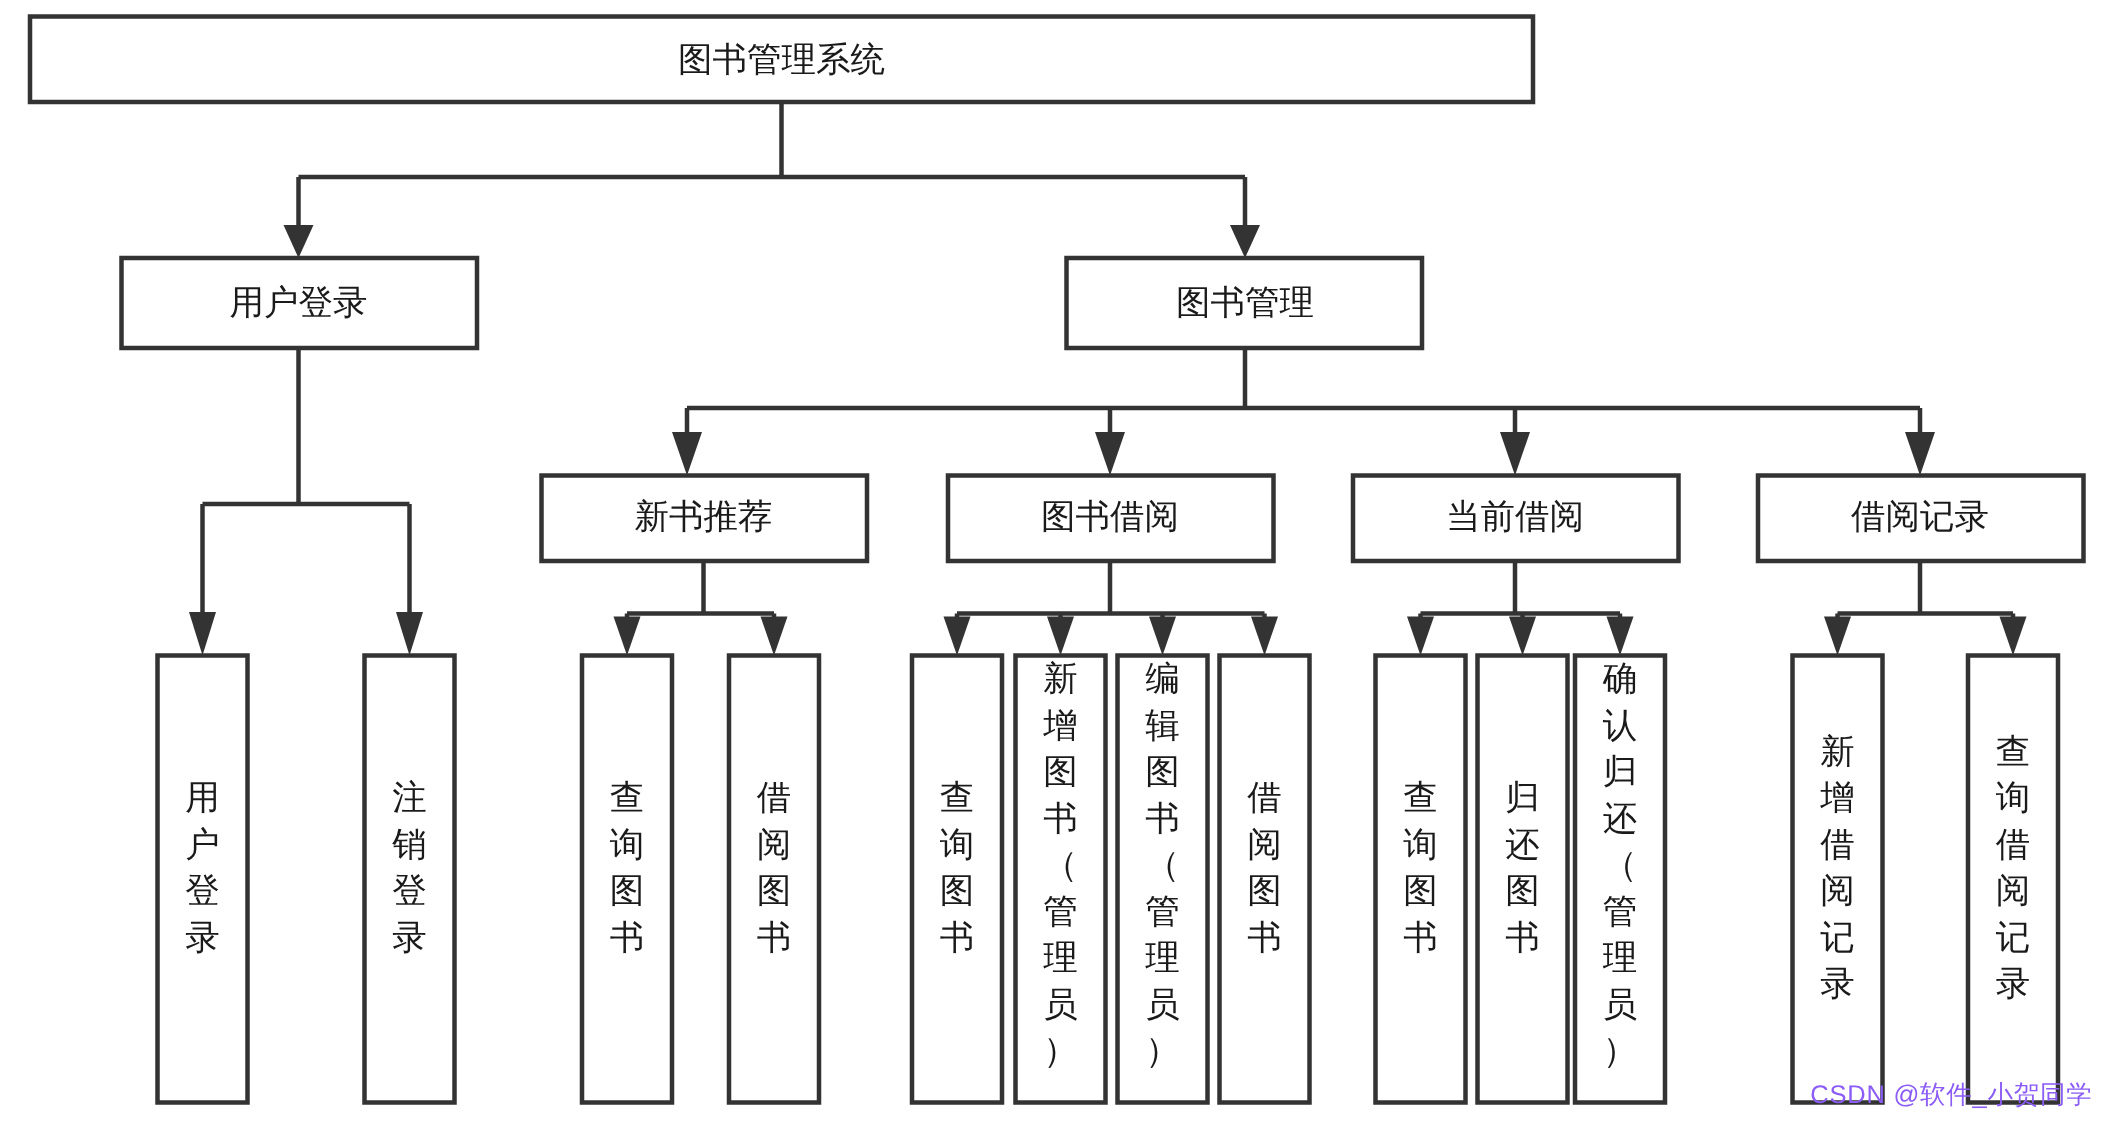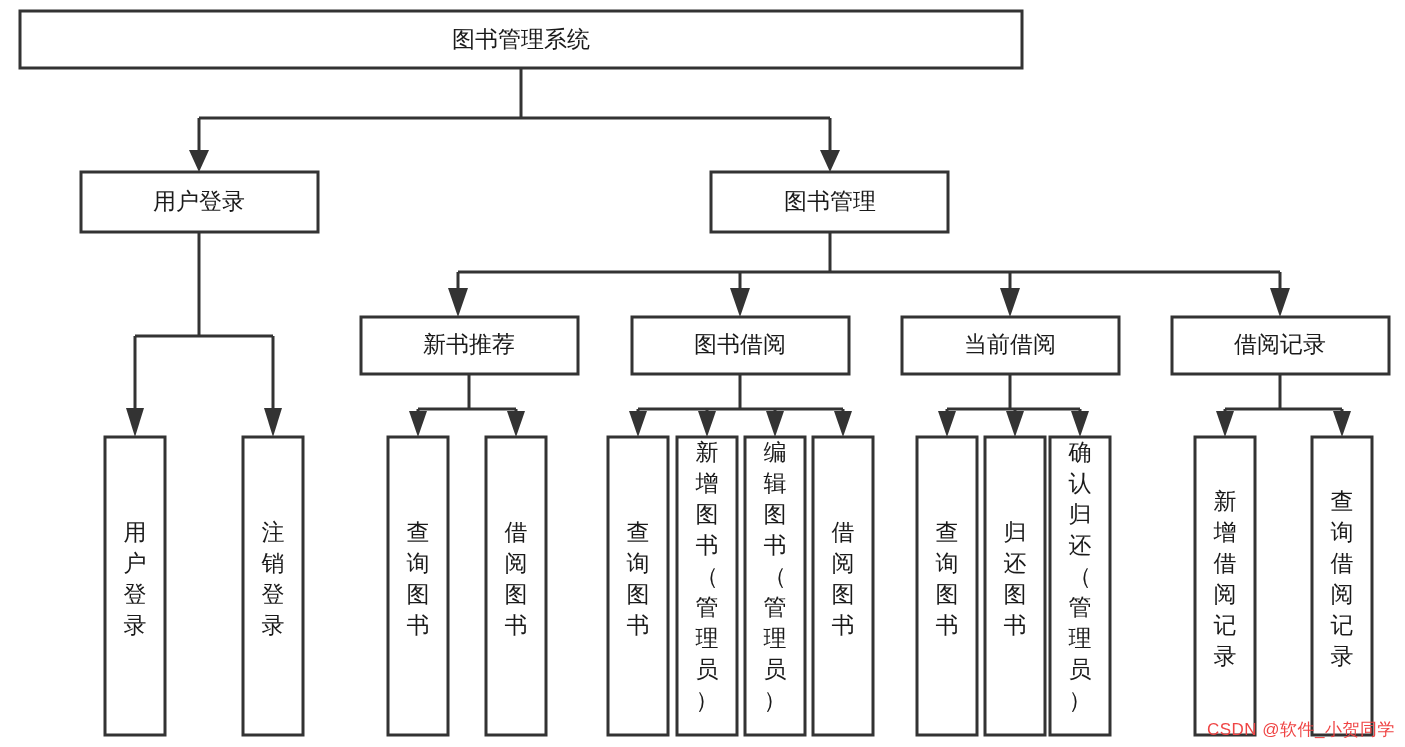--- a/index.html
+++ b/index.html
@@ -47,21 +47,21 @@
     font-size: 23px;
     fill: #1a1a1a;
     text-anchor: middle;
   }
   .watermark {
     position: absolute;
     right: 10px;
     bottom: 6px;
     font-family: "Liberation Sans", "DejaVu Sans", sans-serif;
     font-size: 17px;
-    color: #ef4444;
+    color: #8b5cf6;
     white-space: nowrap;
     letter-spacing: 0.5px;
     user-select: none;
   }
 </style>
 </head>
 <body>
 
 <svg id="chart-root" viewBox="0 0 1405 747">
 

